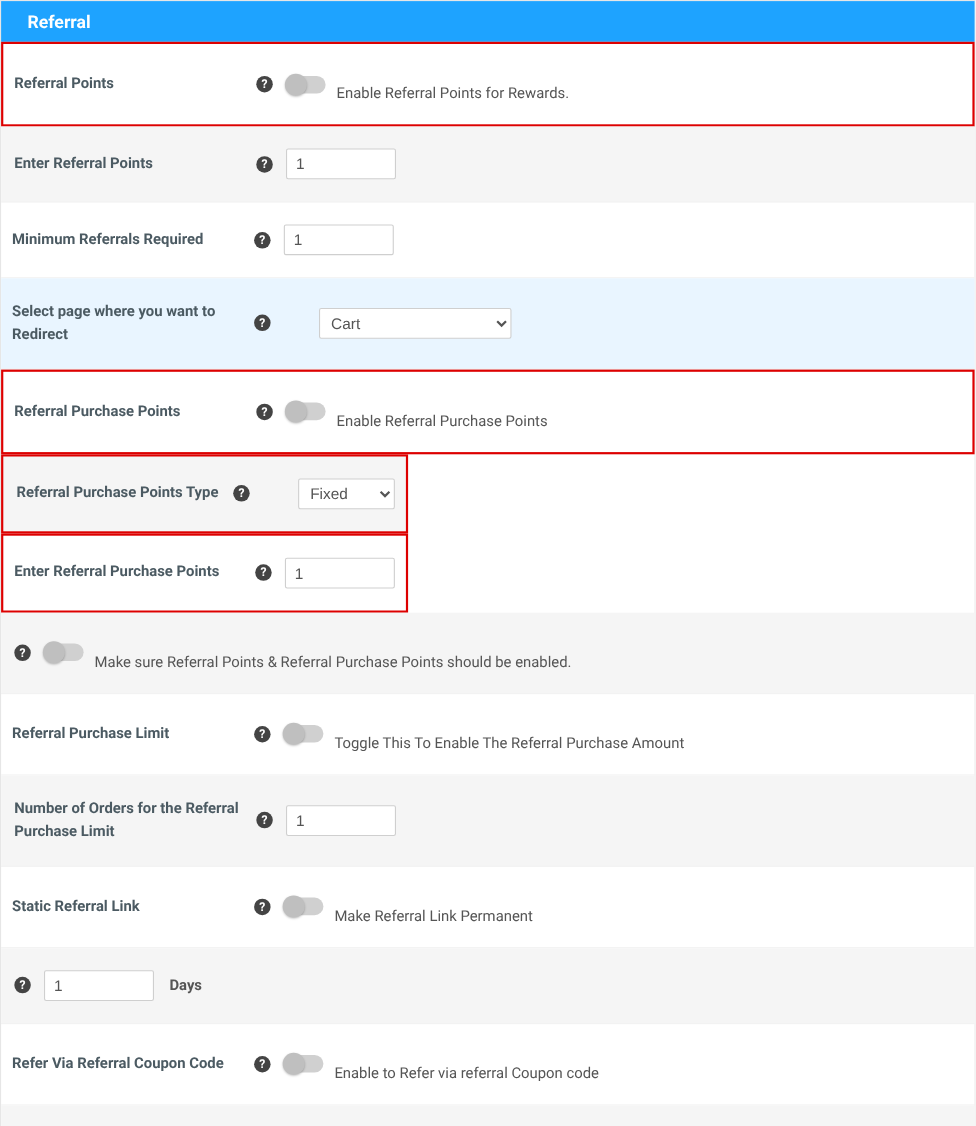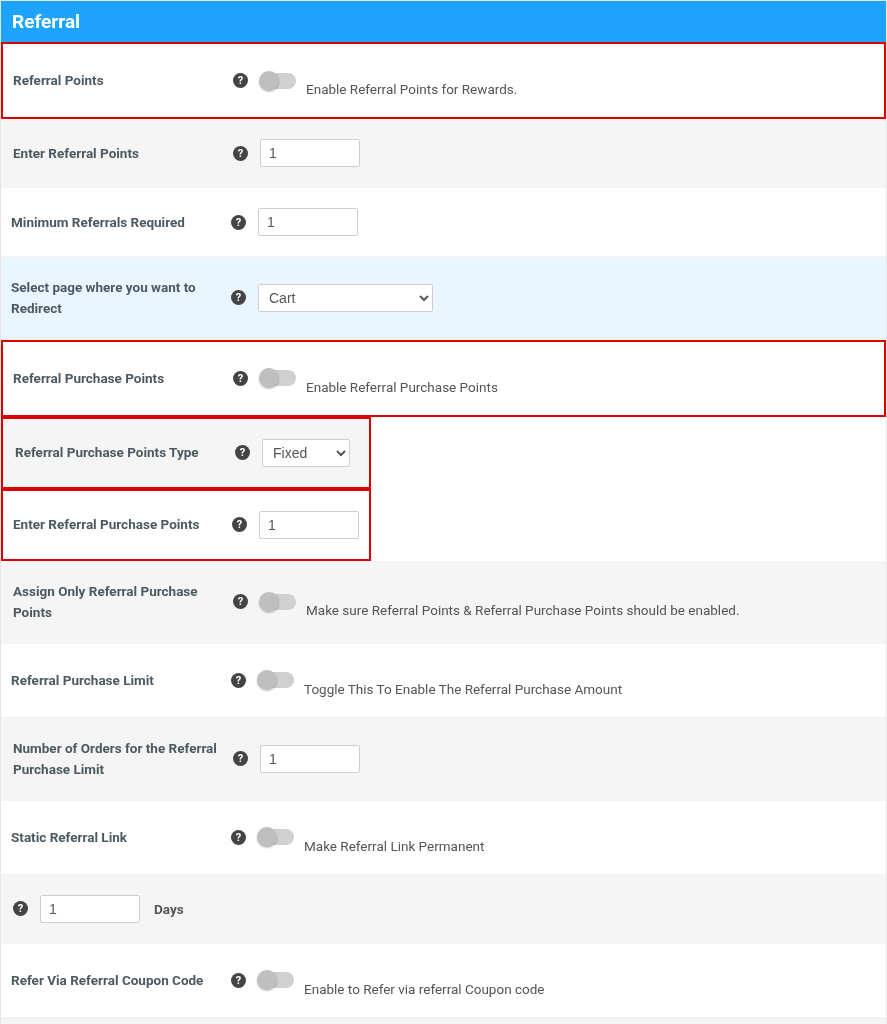--- a/index.html
+++ b/index.html
@@ -13,22 +13,22 @@
   }
   .panel {
     width: 100%;
     border: 1px solid #e6e6e6;
     box-sizing: border-box;
   }
   .panel-header {
     background: #1ea3ff;
     color: #fff;
     font-weight: 700;
-    font-size: 19px;
-    padding: 9px 11px;
+    font-size: 16px;
+    padding: 9px 24px;
   }
   .row {
     display: flex;
     align-items: center;
     padding: 20px 10px;
     box-sizing: border-box;
     min-height: 62px;
     border-bottom: 1px solid #f2f2f2;
   }
   .row.alt {
@@ -111,20 +111,21 @@
   .w100 { width: 100px; }
   select {
     height: 28px;
     border: 1px solid #cfcfcf;
     border-radius: 2px;
     padding: 2px 6px;
     font-size: 14px;
     color: #555;
     background: #fff;
     box-sizing: border-box;
+    margin-left: 32px;
   }
   .sel-lg { width: 175px; }
   .sel-sm { width: 88px; }
   .inline-text {
     color: #555;
     font-size: 13.5px;
     margin-left: 4px;
     font-weight: bold;
   }
 </style>
@@ -206,23 +207,20 @@
     <div class="label-col">
         <span>Enter Referral Purchase Points</span>
       </div>
     <div class="control-col">
       <span class="help-icon">?</span>
       <input type="text" class="number w100" value="1" style="">
     </div>
   </div>
 
   <div class="row alt">
-    <div class="label-col">
-        <span>Assign Only Referral Purchase Points</span>
-      </div>
     <div class="control-col">
       <span class="help-icon">?</span>
       <span class="toggle"></span>
       <span class="desc">Make sure Referral Points &amp; Referral Purchase Points should be enabled.</span>
     </div>
   </div>
 
   <div class="row">
     <div class="label-col">
         <span>Referral Purchase Limit</span>

